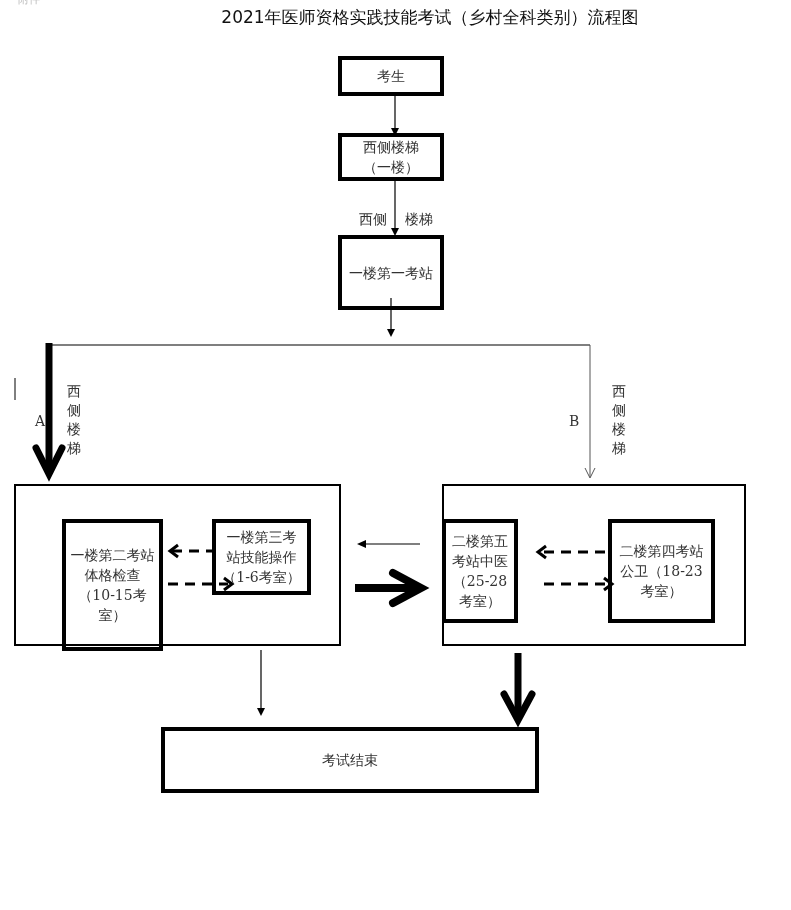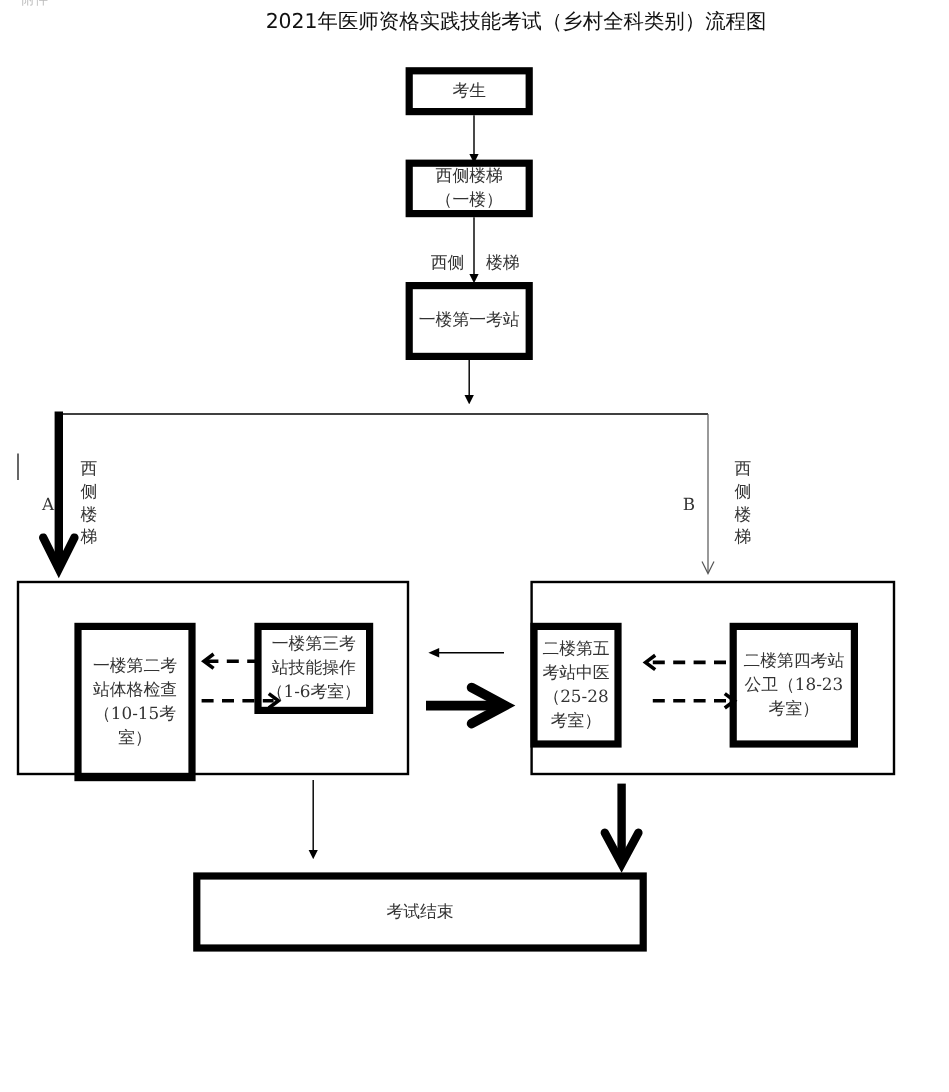--- a/index.html
+++ b/index.html
@@ -1,21 +1,21 @@
 <!DOCTYPE html>
 <html><head>
   <meta charset="utf-8">
   <style>
     html, body { margin: 0; padding: 0; background: #ffffff; }
     body { width: 791px; height: 910px; position: relative; overflow: hidden;
            font-family: "DejaVu Serif", "Liberation Serif", serif; color: #333; }
     .title { position: absolute; left: 0; width: 860px; top: 6px; text-align: center;
              font-family: "DejaVu Sans", "Liberation Sans", sans-serif; font-size: 17px; color: #111; letter-spacing: 0px; }
     .corner-mark { position: absolute; left: 18px; top: -8px; font-size: 11px; color: #bbb; }
-    .box { position: absolute; border: 6px solid #000000; box-sizing: border-box; background: transparent;
+    .box { position: absolute; border: 4px solid #000000; box-sizing: border-box; background: transparent;
            display: flex; align-items: center; justify-content: center; text-align: center;
            font-size: 14px; line-height: 20px; color: #333; }
     .container { position: absolute; border: 2px solid #000; box-sizing: border-box; }
     .lbl { position: absolute; font-size: 14px; color: #333; line-height: 19px; }
     .vlbl { position: absolute; font-size: 14px; color: #333; width: 16px; line-height: 19px; text-align: center; }
     svg.overlay { position: absolute; left: 0; top: 0; }
   </style>
 </head>
 <body>
 
@@ -89,21 +89,21 @@
   <span>考生</span>
 </div>
 <div class="box" style="left:338px;top:133px;width:106px;height:48px;white-space:pre-line;">
   <span>西侧楼梯
 （一楼）</span>
 </div>
 
 <div class="lbl" style="left:359px;top:210px;">西侧</div>
 <div class="lbl" style="left:405px;top:210px;">楼梯</div>
 
-<div class="box" style="left:338px;top:235px;width:106px;height:65px;font-family:Liberation Mono, monospace;">
+<div class="box" style="left:338px;top:235px;width:106px;height:75px;">
   <span>一楼第一考站</span>
 </div>
 
 <div class="lbl" style="left:35px;top:412px;">A</div>
 <div class="vlbl" style="left:66px;top:382px;">西侧楼梯</div>
 <div class="lbl" style="left:569px;top:412px;">B</div>
 <div class="vlbl" style="left:611px;top:382px;">西侧楼梯</div>
 
 <div class="container" style="left:14px;top:484px;width:327px;height:162px;"></div>
 <div class="box" style="left:62px;top:519px;width:101px;height:132px;padding:0 4px;">

